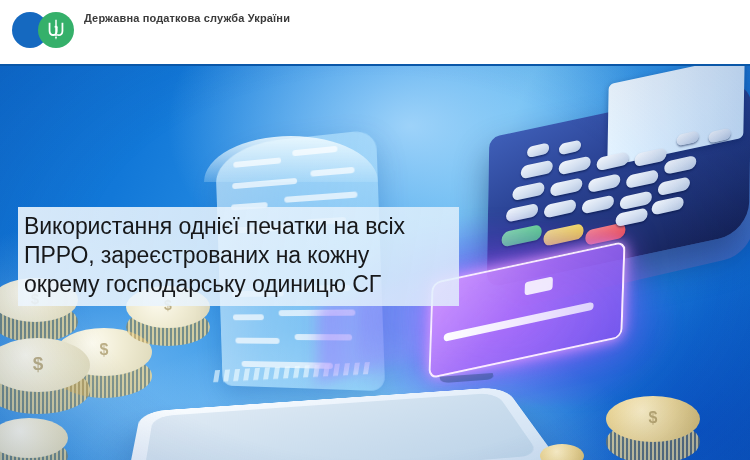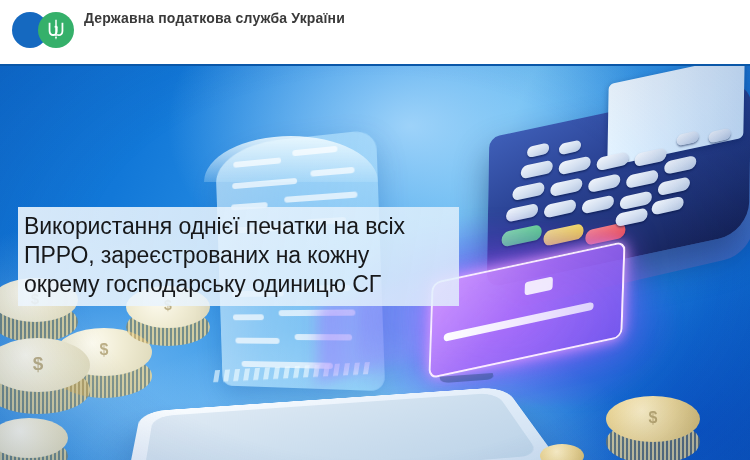--- a/index.html
+++ b/index.html
@@ -8,21 +8,21 @@
   #page{position:relative;width:750px;height:460px;overflow:hidden;background:#ffffff;}
 
   
   #header{position:absolute;left:0;top:0;width:750px;height:66px;background:#ffffff;z-index:40;}
   #logo{position:absolute;left:12px;top:10px;width:66px;height:40px;}
   .logo-circle{position:absolute;top:2px;width:36px;height:36px;border-radius:50%;}
   #logo-circle-blue{left:0;background:#1569c0;}
   #logo-circle-green{left:26px;background:#35b06a;}
   #trident{position:absolute;left:35px;top:9px;width:18px;height:22px;}
   #header-text{position:absolute;left:84px;top:12px;}
-  #org-name{font-size:14px;font-weight:bold;color:#3a3a3a;letter-spacing:.15px;line-height:12px;
+  #org-name{font-size:11px;font-weight:bold;color:#3a3a3a;letter-spacing:.15px;line-height:12px;
             white-space:nowrap;}
   #dept-name{margin-top:7px;font-size:8px;color:#5a5a5a;line-height:10.5px;white-space:pre-line;}
   #header-rule{position:absolute;left:0;top:64px;width:750px;height:2px;background:#0a57a8;}
 
   
   #hero{position:absolute;left:0;top:66px;width:750px;height:447px;overflow:hidden;
         background:linear-gradient(115deg,#0f6fd1 0%,#1278d8 18%,#2d93e6 40%,#55b2ef 56%,
                    #2d8fe4 70%,#0f6ad0 86%,#0a5cc4 100%);}
 
   

